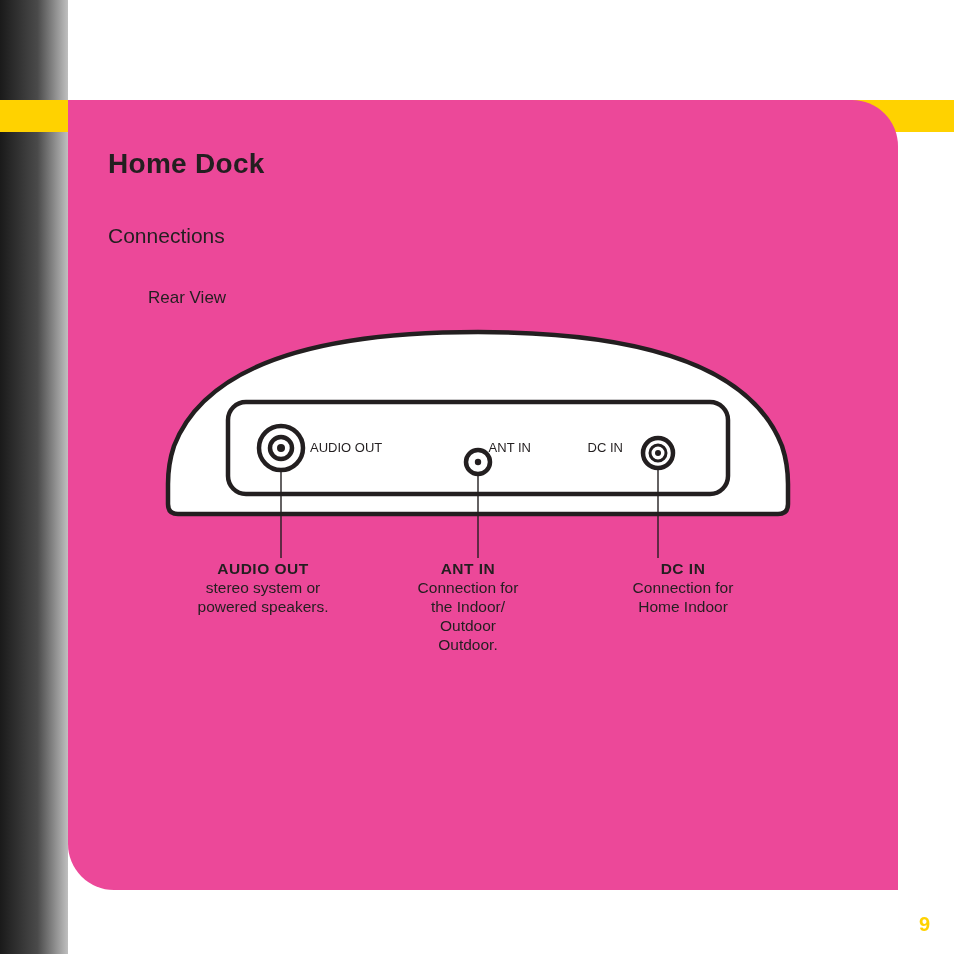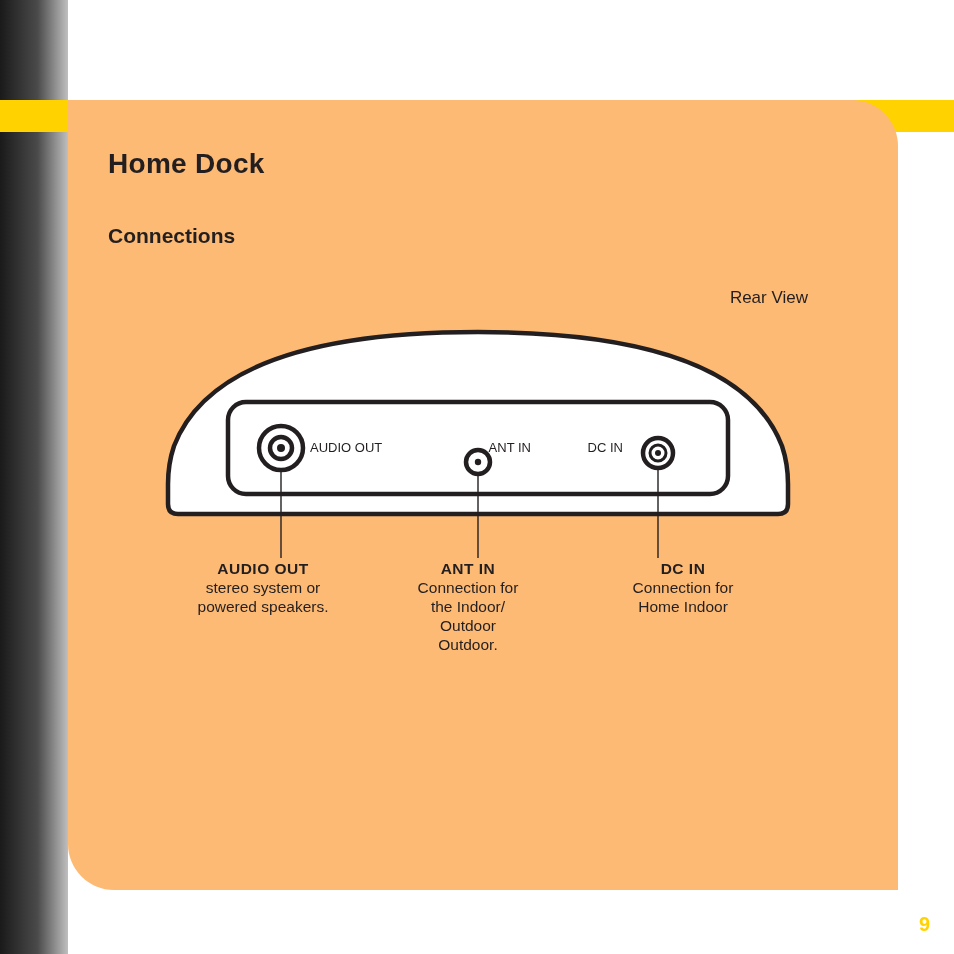--- a/index.html
+++ b/index.html
@@ -34,55 +34,55 @@
     z-index: 2;
   }
 
   
   .card {
     position: absolute;
     left: 68px;
     top: 100px; 
     width: 830px;  
     height: 790px;
-    background: #fdba74;
+    background: #ec4899;
     border-top-right-radius: 46px;
     border-bottom-left-radius: 46px;
     z-index: 3;
     box-sizing: border-box;
     padding: 48px 50px 30px 40px;
   }
 
   .title {
     font-size: 28px;
     font-weight: 700;
     margin: 0 0 44px 0;
     letter-spacing: 0.3px;
   }
 
   .subtitle {
     font-size: 21px;
-    font-weight: 700;
+    font-weight: 400;
     margin: 16px 0 40px 0;
   }
 
   
   .diagram-wrap {
     position: relative;
     width: 660px;
     height: 380px;
     margin: 0 auto;
   }
 
   .view-label {
     position: absolute;
     top: 0;
     left: 0;
     width: 100%;
-    text-align: right;
+    text-align: left;
     font-size: 17px;
   }
 
   svg.device {
     position: absolute;
     top: 26px;
     left: 0;
   }
 
   .callouts {

